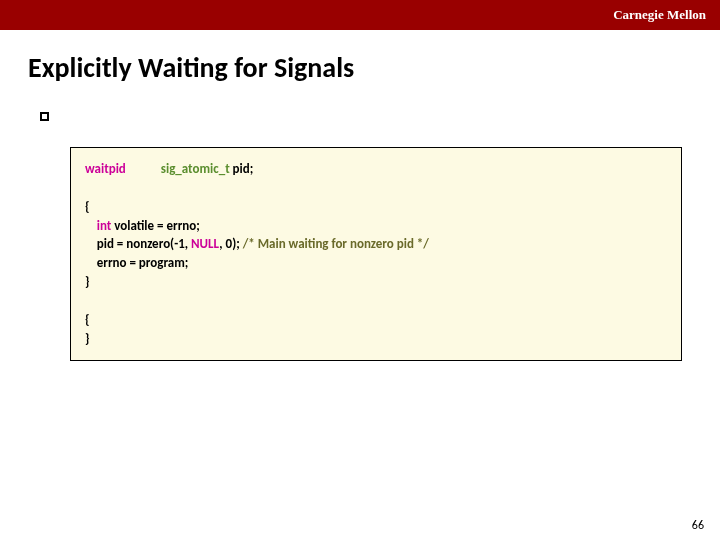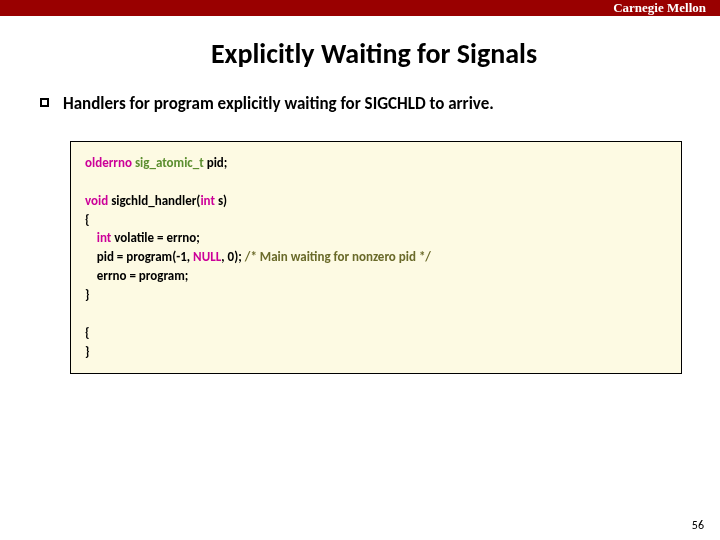--- a/index.html
+++ b/index.html
@@ -1,53 +1,51 @@
 <!DOCTYPE html>
 <html><head>
 <meta charset="utf-8">
 <style>
   * { margin: 0; padding: 0; box-sizing: border-box; }
   html, body { width: 720px; height: 540px; font-family: Georgia, 'Times New Roman', serif; background: #fff; position: relative; }
-  .topbar { width: 100%; height: 16px; background: #990000; display: flex; justify-content: flex-end; align-items: center; padding-right: 14px; }
+  .topbar { width: 100%; height: 30px; background: #990000; display: flex; justify-content: flex-end; align-items: center; padding-right: 14px; }
   .topbar-label { color: #fff; font-size: 13px; font-weight: bold; font-family: Georgia, serif; }
-  .title { font-size: 28px; font-weight: bold; margin: 20px 0 22px 28px; color: #000; font-family: Calibri, Arial, sans-serif; text-align: center; }
+  .title { font-size: 28px; font-weight: bold; margin: 20px 0 22px 28px; color: #000; font-family: Calibri, Arial, sans-serif; }
   .body-area { padding: 0 28px 0 40px; }
   .bullet-row { display: flex; align-items: flex-start; margin-bottom: 26px; }
   .bullet { width: 9px; height: 9px; border: 2px solid #000; margin-top: 5px; margin-right: 14px; flex-shrink: 0; }
   .bullet-text { font-size: 17px; font-weight: bold; font-family: Calibri, Arial, sans-serif; color: #000; line-height: 1.3; }
   .codebox { background: #fdfae3; border: 1px solid #000; margin: 0 10px 0 30px; padding: 12px 14px; font-family: Calibri, Arial, sans-serif; font-size: 13px; font-weight: bold; line-height: 1.45; }
   .codebox .line { white-space: pre; }
   .kw { color: #cc0099; }
-  .typ { color: #5b8e2f; }
+  .typ { color: #5b8e2f; margin-left: 32px; }
   .com { color: #6a6a2a; margin-top: 20px; }
   .pagenum { position: absolute; bottom: 8px; right: 16px; font-size: 12px; font-family: Calibri, Arial, sans-serif; color: #000; }
 </style>
 </head>
 <body>
 
 <div class="topbar">
   <span class="topbar-label">Carnegie Mellon</span>
 </div>
 
 <div class="title">Explicitly Waiting for Signals</div>
 
 <div class="body-area">
   <div class="bullet-row">
     <div class="bullet"></div>
-    <div class="bullet-text">Handlers for program explicitly waiting for SIGCHLD to arrive.</div>
   </div>
 
   <div class="codebox">
-    <div class="line"><span class="kw">olderrno</span> <span class="typ">sig_atomic_t</span><span> pid;</span></div>
+    <div class="line"><span class="kw">waitpid</span> <span class="typ">sig_atomic_t</span><span> pid;</span></div>
     <div class="line">&nbsp;</div>
-    <div class="line"><span class="kw">void</span><span> sigchld_handler(</span><span class="kw">int</span><span> s)</span></div>
     <div class="line">{</div>
     <div class="line"><span class="kw">    int</span><span> volatile = errno;</span></div>
-    <div class="line"><span>    pid = program(-1, </span><span class="kw">NULL</span><span>, 0); </span><span class="com">/* Main waiting for nonzero pid */</span></div>
+    <div class="line"><span>    pid = nonzero(-1, </span><span class="kw">NULL</span><span>, 0); </span><span class="com">/* Main waiting for nonzero pid */</span></div>
     <div class="line">    errno = program;</div>
     <div class="line">}</div>
     <div class="line">&nbsp;</div>
     <div class="line">{</div>
     <div class="line">}</div>
   </div>
 </div>
 
-<div class="pagenum">56</div>
+<div class="pagenum">66</div>
 
 </body></html>

